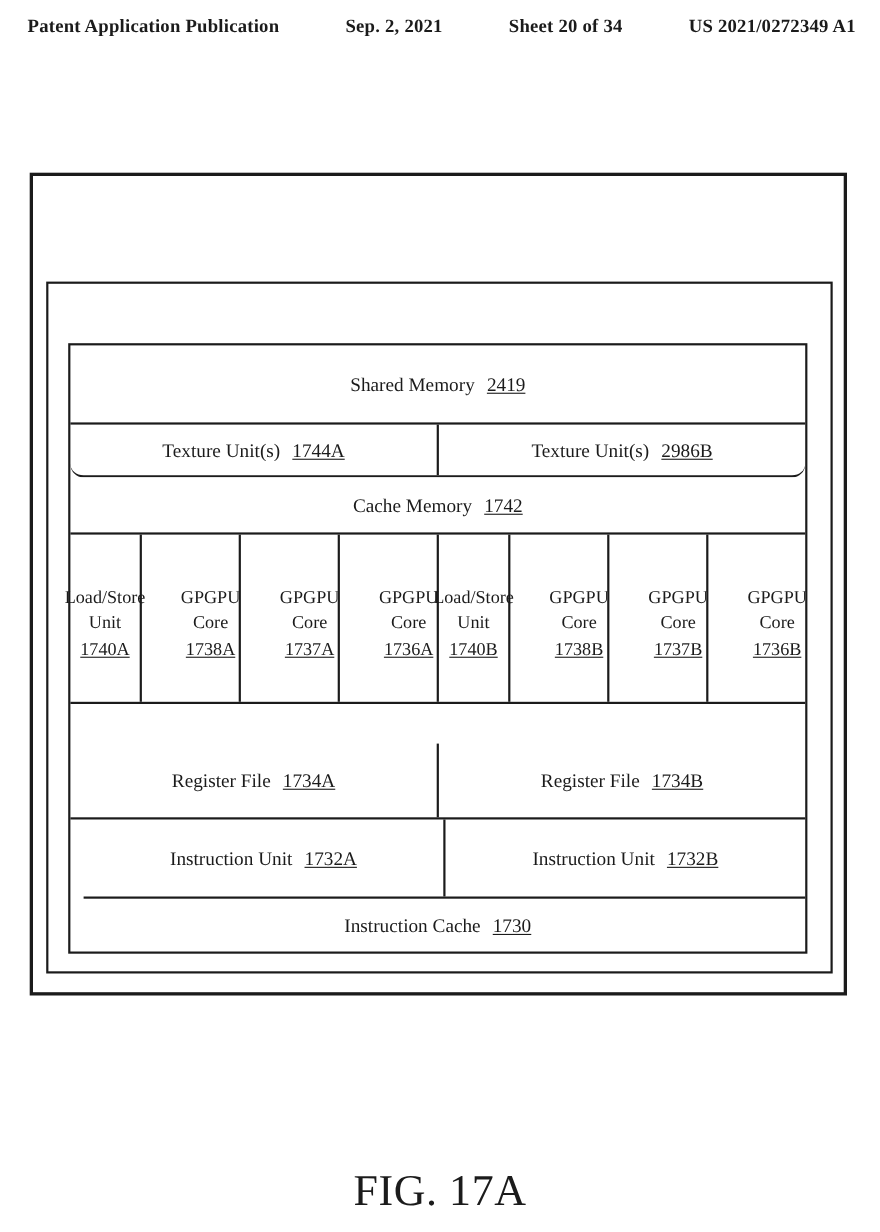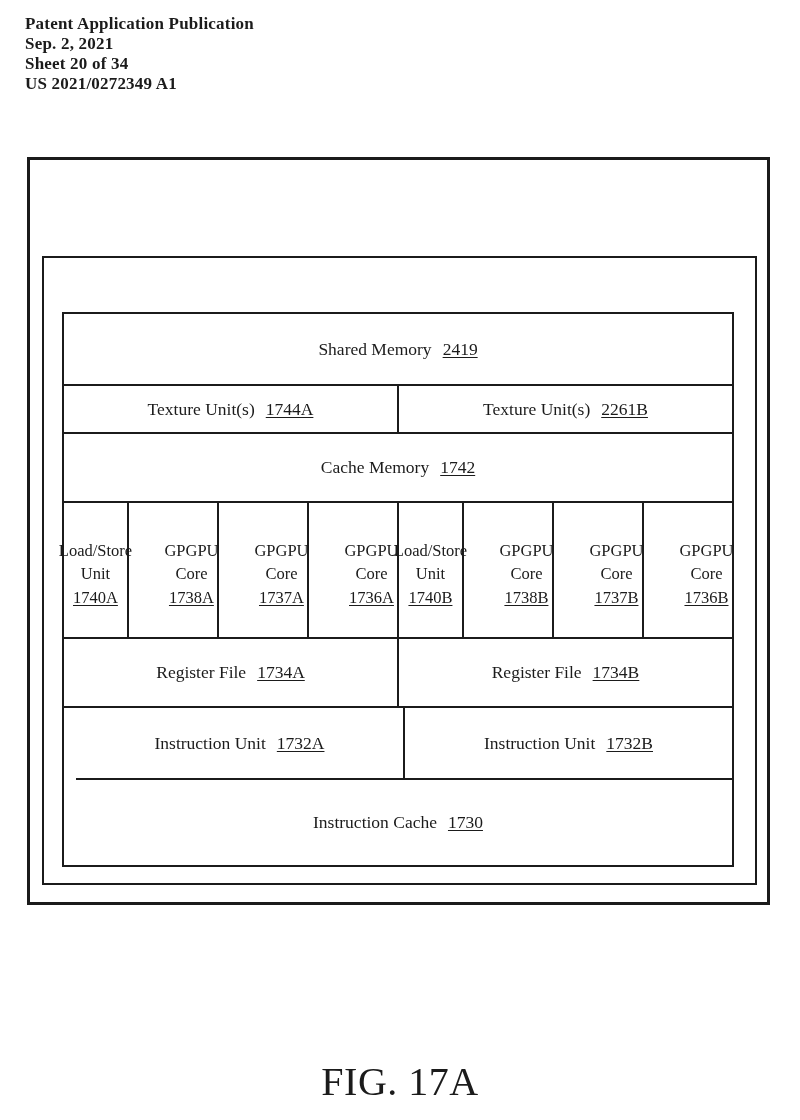--- a/index.html
+++ b/index.html
@@ -14,21 +14,20 @@
   .page-header {
     position: absolute;
     top: 14px; left: 25px; right: 22px;
     display: flex;
     justify-content: space-between;
     align-items: baseline;
     font-weight: bold;
     font-size: 17px;
     letter-spacing: 0.2px;
     white-space: nowrap;
-    flex-direction: column;
   }
   .outer-box {
     position: absolute;
     left: 27px; top: 157px;
     width: 743px; height: 748px;
     border: 3px solid #1b1b1b;
     box-sizing: border-box;
     background: #ffffff;
   }
   .gm-title {
@@ -58,24 +57,24 @@
     flex-direction: column;
   }
   .row {
     display: flex;
     box-sizing: border-box;
     border-bottom: 2.5px solid #1b1b1b;
     flex: 0 0 auto;
   }
   .row:last-child { border-bottom: none; flex: 1 1 auto; justify-content: flex-end; }
   .r-shared   { height: 72px; }
-  .r-texture  { height: 48px; }
-  .r-cache    { height: 69px; }
-  .r-cores    { height: 136px; }
-  .r-register { height: 69px; }
+  .r-texture  { height: 48px; border-radius: 12px; }
+  .r-cache    { height: 52px; }
+  .r-cores    { height: 154px; }
+  .r-register { height: 69px; margin-top: 36px; }
   .r-iunit    { height: 72px; margin-left: 12px; }
   .cell {
     display: flex;
     align-items: center;
     justify-content: center;
     box-sizing: border-box;
     font-size: 17.5px;
     flex: 1 1 0;
     min-width: 0;
   }
@@ -133,21 +132,21 @@
         </div>
       </div>
 
       <div class="row r-texture">
         <div class="cell br">
           <span>Texture Unit(s)</span>
             <span class="ref">1744A</span>
         </div>
         <div class="cell">
           <span>Texture Unit(s)</span>
-            <span class="ref">2261B</span>
+            <span class="ref">2986B</span>
         </div>
       </div>
 
       <div class="row r-cache">
         <div class="cell">
           <span>Cache Memory</span>
             <span class="ref">1742</span>
         </div>
       </div>
 

